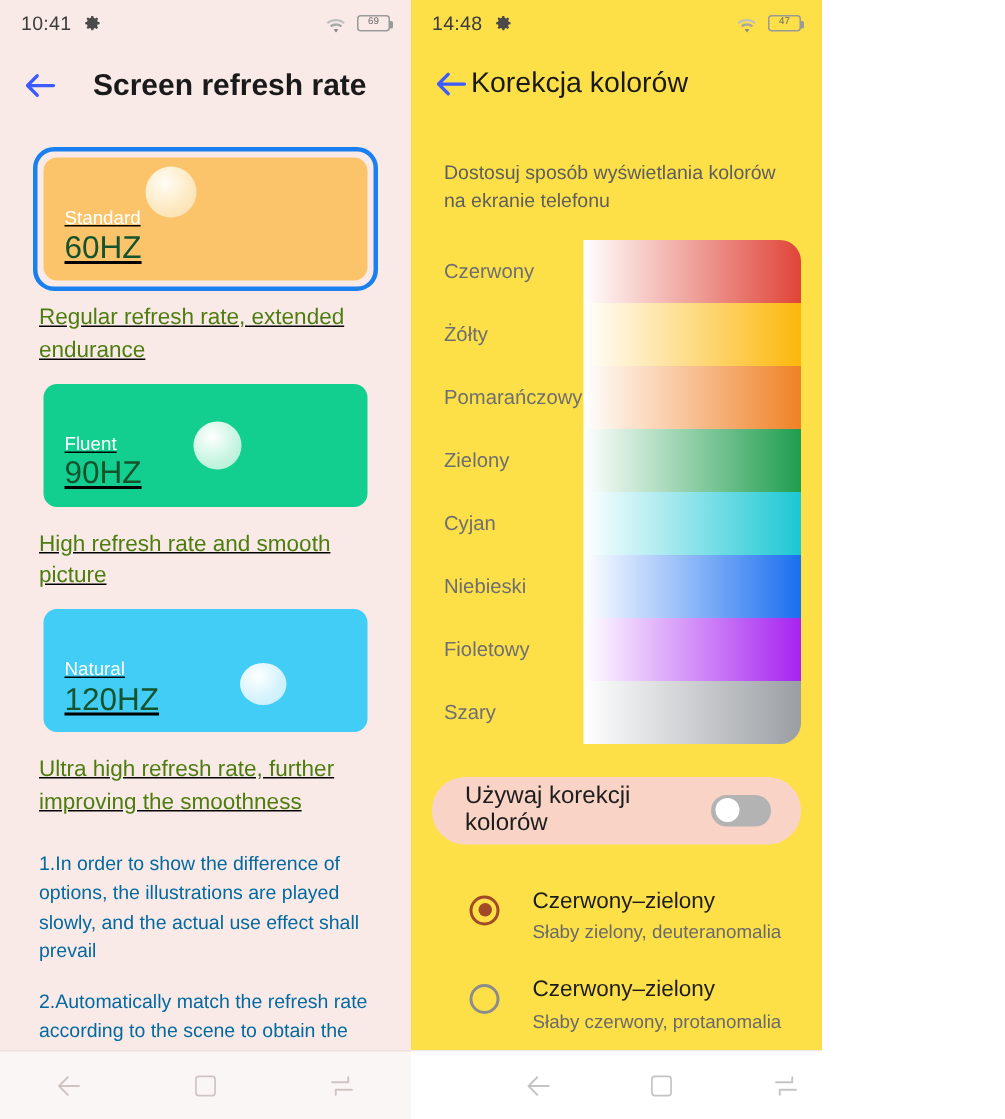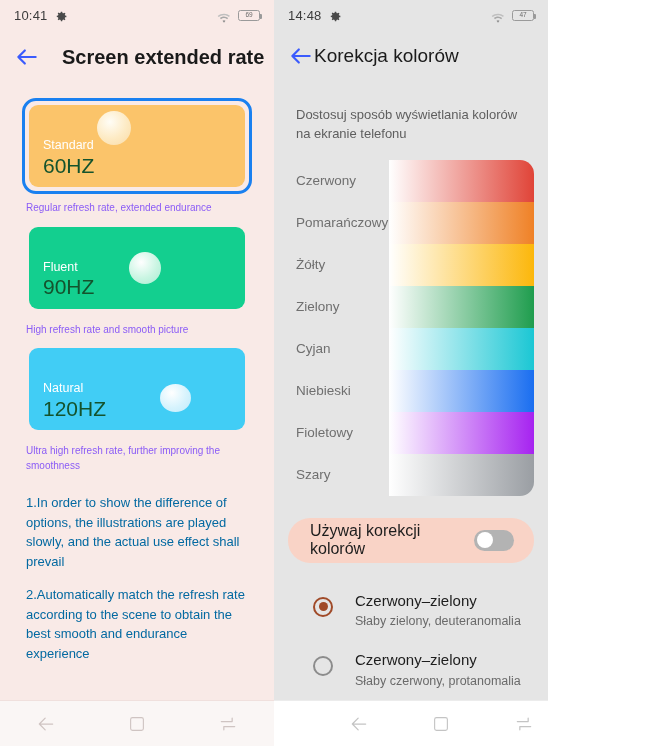--- a/index.html
+++ b/index.html
@@ -7,21 +7,21 @@
     width:670px;height:746px;
     background:#ffffff;
     font-family:"Liberation Sans","DejaVu Sans",sans-serif;
     overflow:hidden;
   }
   .screens{display:flex;width:548px;height:746px;}
 
   
   .phone{position:relative;width:335px;height:746px;overflow:hidden;display:flex;flex-direction:column;}
   .phone.left{background:#f9eae7;}
-  .phone.right{background:#e5e5e5;}
+  .phone.right{background:#fde047;}
 
   
   .statusbar{height:30px;flex:0 0 30px;display:flex;align-items:center;padding:0 14px;box-sizing:border-box;}
   .sb-left{display:flex;align-items:center;gap:7px;}
   .sb-time{font-size:13px;color:#3c3c3c;letter-spacing:.2px;}
   .sb-right{margin-left:auto;display:flex;align-items:center;gap:7px;}
   .gear{width:13px;height:13px;display:block;}
   .wifi{width:14px;height:11px;display:block;}
   .battery{position:relative;width:22px;height:11px;border:1.2px solid #9a9a9a;border-radius:2.5px;box-sizing:border-box;
            display:flex;align-items:center;justify-content:center;}
@@ -32,31 +32,31 @@
   .titlebar{flex:0 0 auto;display:flex;align-items:center;box-sizing:border-box;}
   .left .titlebar{height:54px;padding:0 0 0 14px;gap:22px;}
   .right .titlebar{height:52px;padding:0 0 0 14px;}
   .backarrow{width:26px;height:26px;flex:0 0 26px;display:block;}
   .title{color:#1a1a1a;}
   .left .title{font-size:20px;font-weight:bold;}
   .right .title{font-size:19px;font-weight:normal;}
 
   
   .left-body{flex:1 1 auto;padding:14px 22px 0 22px;box-sizing:border-box;overflow:hidden;}
-  .rate-block{margin-bottom:4px;}
+  .rate-block{margin-bottom:4px;text-decoration:underline;}
   .rate-card-wrap{padding:4px;border-radius:14px;border:3px solid transparent;box-sizing:border-box;}
   .rate-card-wrap.selected{border-color:#1a80f0;}
   .rate-card{
     position:relative;height:82px;border-radius:9px;box-sizing:border-box;overflow:hidden;
     display:flex;flex-direction:column;justify-content:flex-end;padding:0 0 10px 14px;
   }
   .rate-name{font-size:12.5px;color:#ffffff;line-height:1.25;position:relative;z-index:2;}
   .rate-hz{font-size:21px;color:#14532d;line-height:1.1;position:relative;z-index:2;}
   .ball{position:absolute;border-radius:50%;z-index:1;}
-  .rate-desc{font-size:10px;color:#8b5cf6;line-height:1.45;margin:7px 0 0 4px;}
+  .rate-desc{font-size:15px;color:#4d7c0f;line-height:1.45;margin:7px 0 0 4px;}
 
   .notes{margin:20px 0 0 4px;}
   .note{font-size:13px;color:#0369a1;line-height:1.5;margin-bottom:14px;}
 
   
   .right-body{flex:1 1 auto;overflow:hidden;display:flex;flex-direction:column;margin-top:18px;}
   .intro{font-size:13px;color:#5e5e5e;line-height:1.45;padding:6px 20px 0 22px;}
   .colorlist{margin-top:16px;position:relative;}
   .colorrow{position:relative;height:42px;display:flex;align-items:center;}
   .colorrow .label{width:115px;flex:0 0 115px;padding-left:22px;box-sizing:border-box;font-size:13.5px;color:#6f6f6f;}
@@ -124,21 +124,21 @@
         </span>
       </div>
     </div>
 
     <div class="titlebar">
       <span class="backarrow">
         <svg viewBox="0 0 24 24" width="26" height="26">
             <path fill="none" stroke="#3b5bfd" stroke-width="2" stroke-linecap="round" stroke-linejoin="round" d="M20 12H4m0 0l6-6m-6 6l6 6"></path>
           </svg>
       </span>
-      <span class="title">Screen extended rate</span>
+      <span class="title">Screen refresh rate</span>
     </div>
 
     <div class="left-body">
 
       <div class="rate-block">
         <div class="rate-card-wrap selected">
           <div class="rate-card" style="background:#fbc46a">
             <span class="ball" style="width:34px;height:34px;left:68px;top:6px;background:radial-gradient(circle at 38% 32%, #fffdf6 0%, #fdeac3 55%, #f9dba6 100%);"></span>
             <span class="rate-name">Standard</span>
             <span class="rate-hz">60HZ</span>
@@ -232,26 +232,26 @@
     <div class="right-body">
 
       <div class="intro">Dostosuj sposób wyświetlania kolorów na ekranie telefonu</div>
 
       <div class="colorlist">
         <div class="colorrow">
           <span class="label">Czerwony</span>
           <span class="swatch" style="background:linear-gradient(to right,#ffffff 0%,#e04438 100%)"></span>
         </div>
         <div class="colorrow">
+          <span class="label">Żółty</span>
+          <span class="swatch" style="background:linear-gradient(to right,#ffffff 0%,#fcb70b 100%)"></span>
+        </div>
+        <div class="colorrow">
           <span class="label">Pomarańczowy</span>
           <span class="swatch" style="background:linear-gradient(to right,#ffffff 0%,#ef8126 100%)"></span>
-        </div>
-        <div class="colorrow">
-          <span class="label">Żółty</span>
-          <span class="swatch" style="background:linear-gradient(to right,#ffffff 0%,#fcb70b 100%)"></span>
         </div>
         <div class="colorrow">
           <span class="label">Zielony</span>
           <span class="swatch" style="background:linear-gradient(to right,#ffffff 0%,#1f9d4e 100%)"></span>
         </div>
         <div class="colorrow">
           <span class="label">Cyjan</span>
           <span class="swatch" style="background:linear-gradient(to right,#ffffff 0%,#1bc7d4 100%)"></span>
         </div>
         <div class="colorrow">

